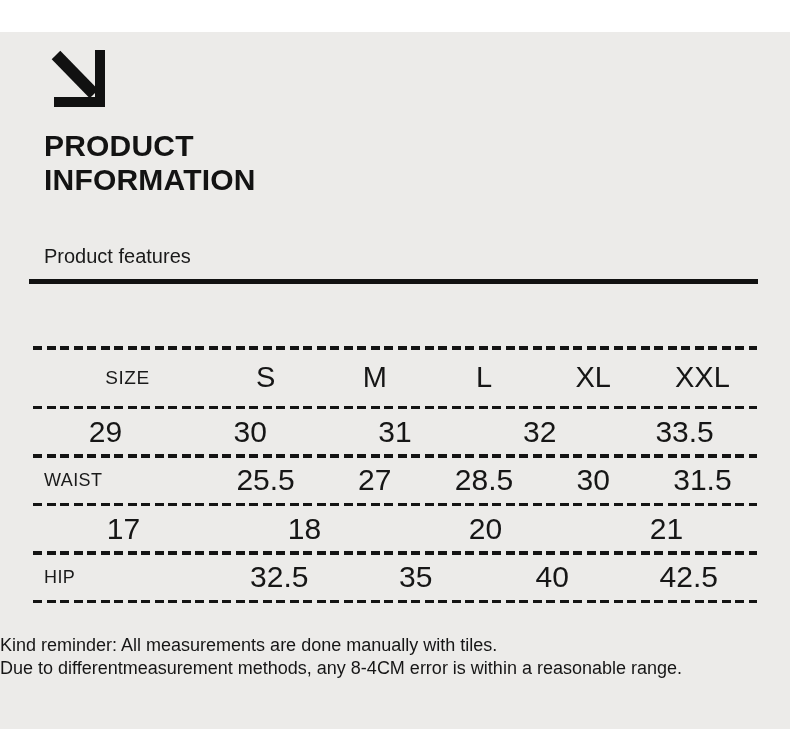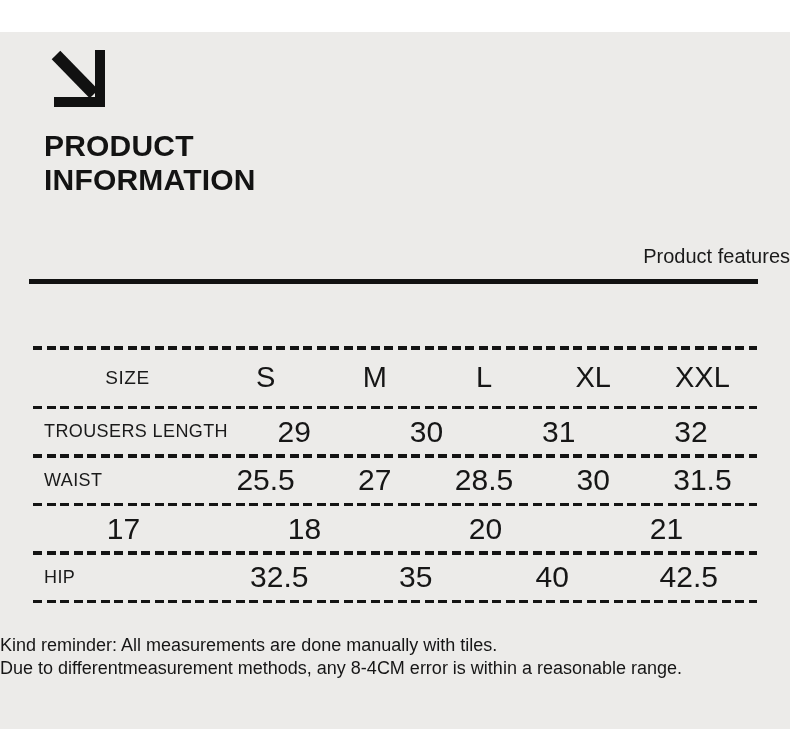--- a/index.html
+++ b/index.html
@@ -36,21 +36,20 @@
     line-height: 34px;
     font-weight: 700;
     letter-spacing: 0.2px;
     color: #131313;
   }
   .features-label {
     margin: 48px 0 0 44px;
     font-size: 20px;
     font-weight: 400;
     color: #1a1a1a;
-    text-align: right;
   }
   .thick-rule {
     margin: 11px 32px 0 29px;
     height: 5px;
     background: #111111;
   }
   .size-table {
     margin: 62px 33px 0 33px;
   }
   .dash {
@@ -124,25 +123,25 @@
         <div class="t-cell">S</div>
         <div class="t-cell">M</div>
         <div class="t-cell">L</div>
         <div class="t-cell">XL</div>
         <div class="t-cell">XXL</div>
       </div>
 
       <div class="dash"></div>
 
       <div class="t-row">
-        <div class="t-label">TROUSERS LENGTH</div>
         <div class="t-cell">29</div>
         <div class="t-cell">30</div>
         <div class="t-cell">31</div>
         <div class="t-cell">32</div>
+        <div class="t-cell">33.5</div>
       </div>
 
       <div class="dash"></div>
 
       <div class="t-row">
         <div class="t-label">WAIST</div>
         <div class="t-cell">25.5</div>
         <div class="t-cell">27</div>
         <div class="t-cell">28.5</div>
         <div class="t-cell">30</div>

